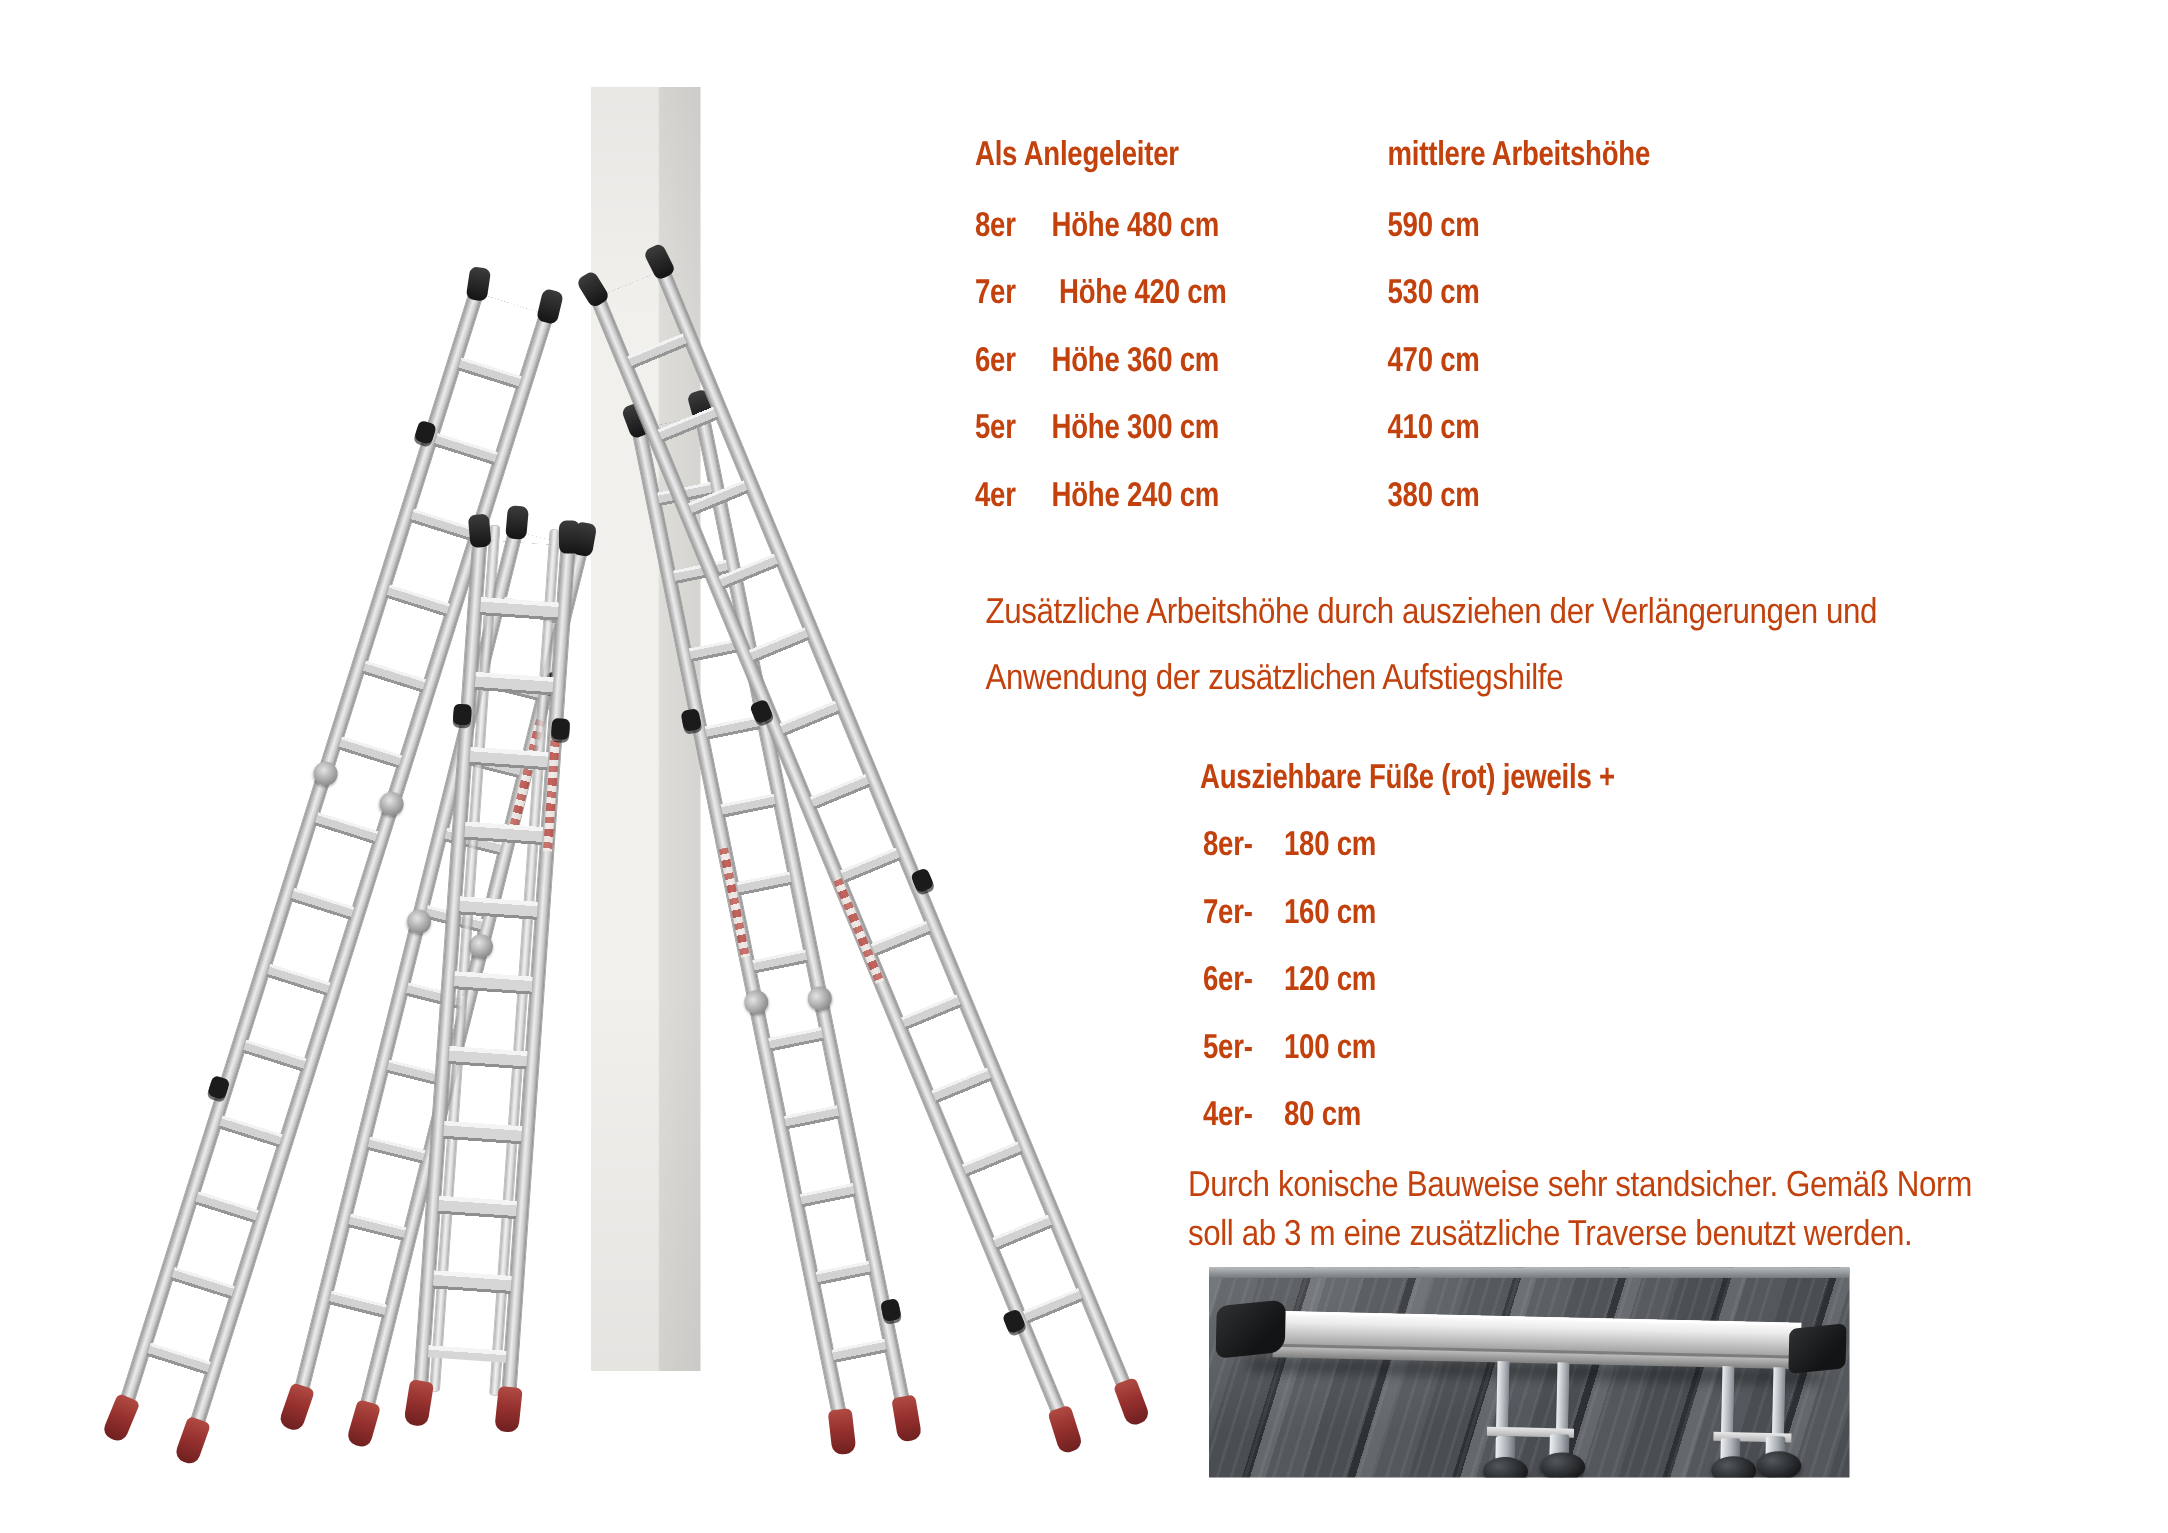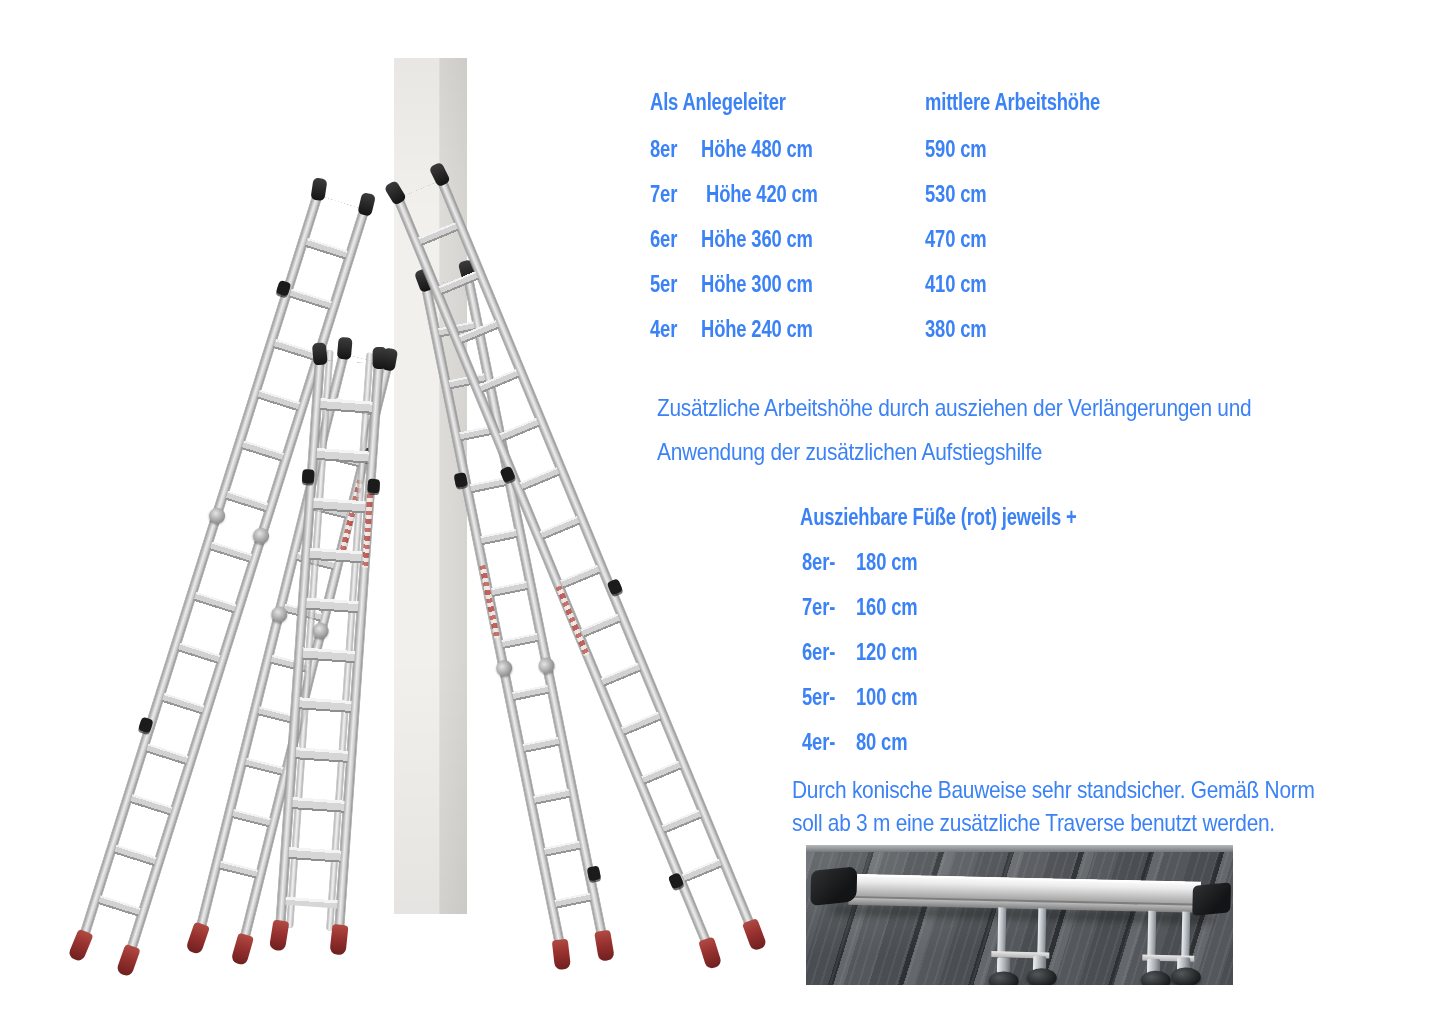--- a/index.html
+++ b/index.html
@@ -1,17 +1,17 @@
 <!DOCTYPE html>
 <html><head>
 <meta charset="utf-8">
 <style>
   html,body{margin:0;padding:0;background:#fff;}
   .canvas{position:relative;width:1445px;height:1022px;background:#ffffff;overflow:hidden;
-          font-family:"Liberation Sans","DejaVu Sans",sans-serif;color:#3b82f6;}
+          font-family:"Liberation Sans","DejaVu Sans",sans-serif;color:#c2410c;}
   .t{position:absolute;white-space:nowrap;transform-origin:0 0;line-height:28px;}
   .tb{font-weight:700;font-size:23px;transform:scaleX(.8);letter-spacing:-.2px;}
   .tr{font-weight:400;font-size:24px;transform:scaleX(.87);letter-spacing:-.3px;}
 
   
   .photo{position:absolute;left:0;top:0;width:810px;height:1022px;background:#fff;}
   .column{position:absolute;left:394px;top:58px;width:73px;height:856px;
           background:linear-gradient(90deg,#f1f0ed 0 61%,#dddcd8 63%,#d5d4d0 100%);}
   .column:after{content:"";position:absolute;inset:0;
           background:linear-gradient(180deg,rgba(0,0,0,.04),rgba(255,255,255,0) 18% 70%,rgba(0,0,0,.05));}

